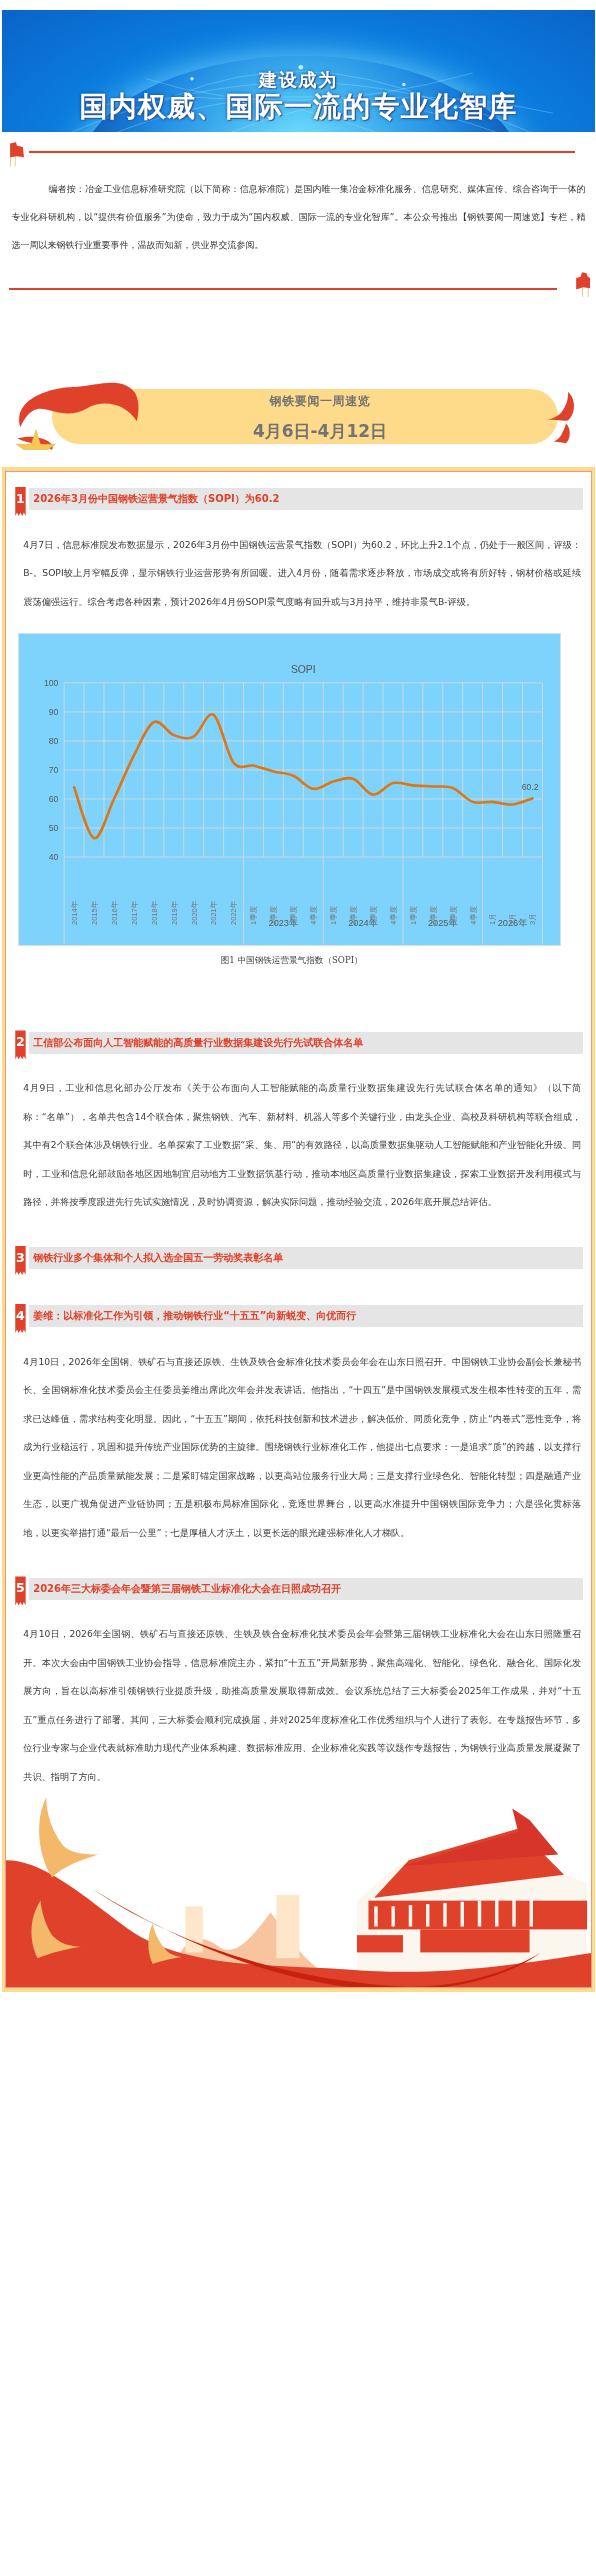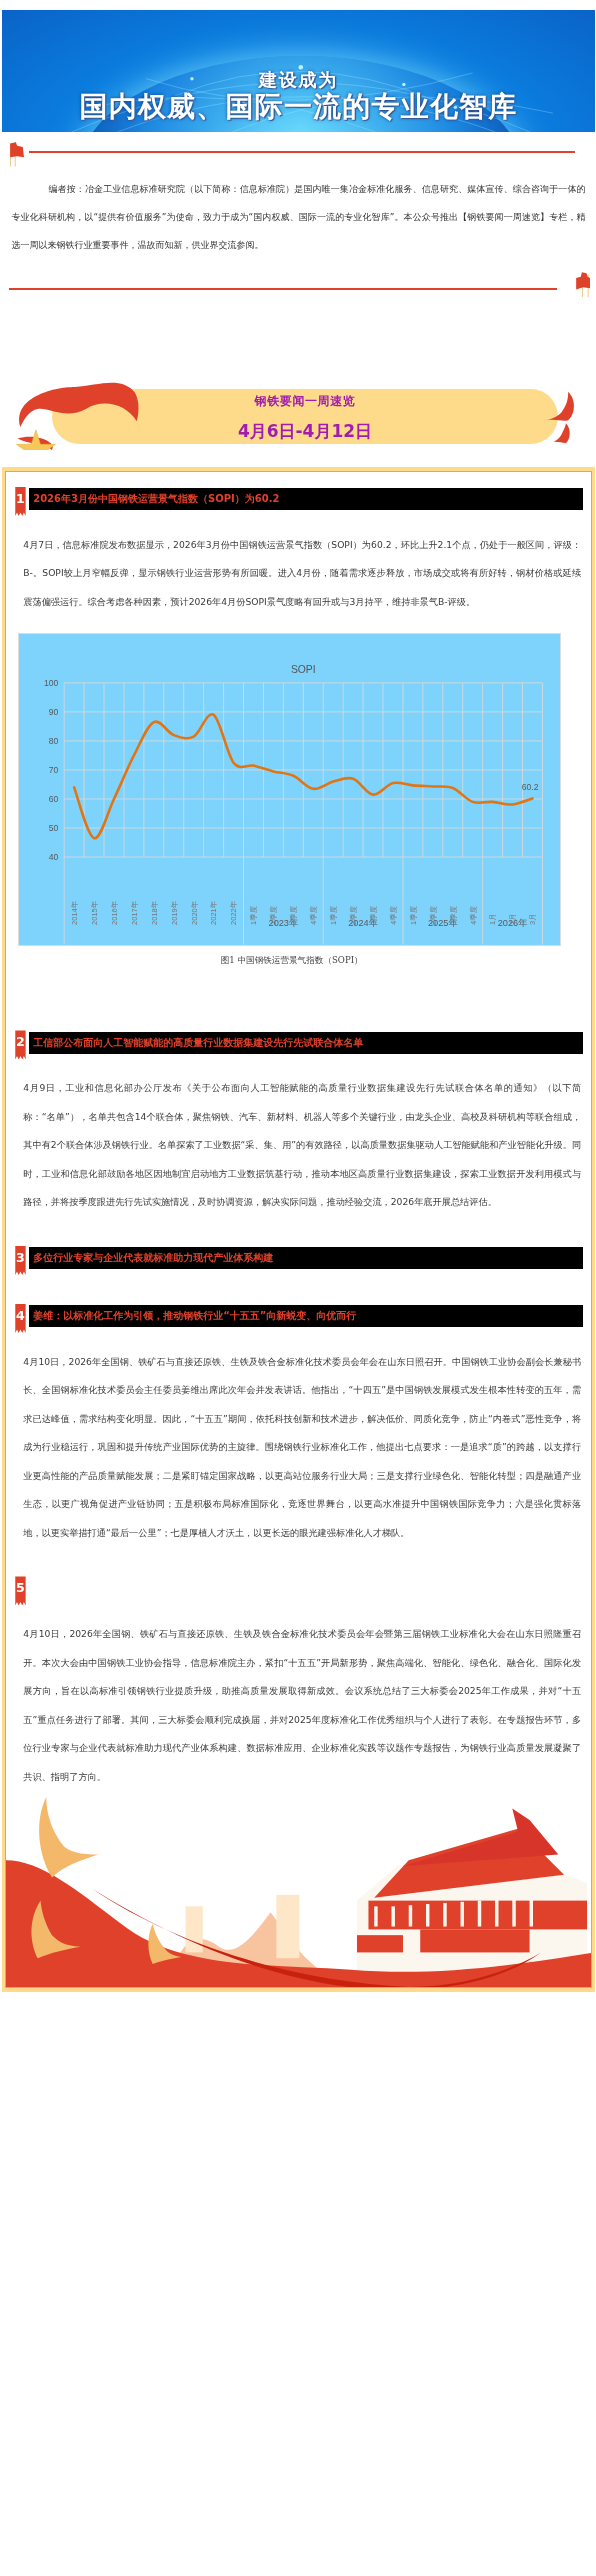--- a/index.html
+++ b/index.html
@@ -31,37 +31,37 @@
 
   .editor-note { padding: 8px 11.5px 0 11.5px; font-size: 9px; line-height: 28px; color: #333; text-align: justify; }
   .editor-note b { font-weight: normal; color: #333; padding-left: 37px; }
 
   
   .section-banner { position: relative; height: 98px; margin-top: 23px; }
   .section-banner .pill {
     position: absolute; left: 52px; top: 60px; width: 506px; height: 55px; border-radius: 28px;
     background: #fddb8a;
   }
-  .section-banner .pill-text { position: absolute; left: 52px; width: 506px; text-align: center; color: #a21caf; font-weight: bold; }
+  .section-banner .pill-text { position: absolute; left: 67px; width: 506px; text-align: center; color: #737373; font-weight: bold; }
   .section-banner .pt1 { top: 64px; font-size: 12px; letter-spacing: 0.6px; }
   .section-banner .pt2 { top: 91px; font-size: 17px; }
 
   
   .card-outer { margin: 40px 0 0 1.7px; width: 593px; background: #fddb8a; padding: 4px 2.9px 3.5px 2.9px; }
   .card { background: #fff; border: 0.6px solid #ec9a7d; padding: 15px 8px 0 8px; }
 
   .item { margin-bottom: 29px; }
   .item-head { position: relative; height: 29px; margin-bottom: 15px; }
   .ribbon {
     position: absolute; left: 1.7px; top: 0; width: 10.4px; height: 29px; background: #e0412a; color: #fff;
     font-weight: bold; font-size: 12.6px; text-align: center; line-height: 23px;
     clip-path: polygon(0 0, 100% 0, 100% 100%, 83% 88%, 67% 100%, 50% 88%, 33% 100%, 17% 88%, 0 100%);
   }
   .item-title {
-    position: absolute; left: 15px; right: 0; top: 1.2px; height: 22px; background: #000000;
+    position: absolute; left: 15px; right: 0; top: 1.2px; height: 22px; background: #e5e5e5;
     color: #e0412a; font-weight: bold; font-size: 10px; line-height: 22px; padding-left: 4.6px; white-space: nowrap; overflow: hidden;
   }
   .item-body { font-size: 9.2px; line-height: 28.5px; color: #3a3a3a; text-align: justify; padding: 0 1.7px; margin-left: 8px; }
 
   
   .chart-wrap { margin: 17px 0 0 4.6px; width: 547px; }
   .chart-box { position: relative; width: 543px; height: 174px; border: 1.2px solid #dddddd; background: #7dd3fc; }
   .chart-caption { text-align: center; font-size: 8.6px; color: #444; margin: 9px 0 0 0; font-family: "DejaVu Serif", "Liberation Serif", serif; }
 
   
@@ -255,35 +255,36 @@
       <div class="item-head">
         <div class="ribbon">2</div>
         <div class="item-title">工信部公布面向人工智能赋能的高质量行业数据集建设先行先试联合体名单</div>
       </div>
       <div class="item-body">4月9日，工业和信息化部办公厅发布《关于公布面向人工智能赋能的高质量行业数据集建设先行先试联合体名单的通知》（以下简称：“名单”），名单共包含14个联合体，聚焦钢铁、汽车、新材料、机器人等多个关键行业，由龙头企业、高校及科研机构等联合组成，其中有2个联合体涉及钢铁行业。名单探索了工业数据“采、集、用”的有效路径，以高质量数据集驱动人工智能赋能和产业智能化升级。同时，工业和信息化部鼓励各地区因地制宜启动地方工业数据筑基行动，推动本地区高质量行业数据集建设，探索工业数据开发利用模式与路径，并将按季度跟进先行先试实施情况，及时协调资源，解决实际问题，推动经验交流，2026年底开展总结评估。</div>
     </div>
 
     <div class="item">
       <div class="item-head">
         <div class="ribbon">3</div>
-        <div class="item-title">多位行业专家与企业代表就标准助力现代产业体系构建</div>
+        <div class="item-title">钢铁行业多个集体和个人拟入选全国五一劳动奖表彰名单</div>
       </div>
     </div>
 
     <div class="item">
       <div class="item-head">
         <div class="ribbon">4</div>
         <div class="item-title">姜维：以标准化工作为引领，推动钢铁行业“十五五”向新蜕变、向优而行</div>
       </div>
       <div class="item-body">4月10日，2026年全国钢、铁矿石与直接还原铁、生铁及铁合金标准化技术委员会年会在山东日照召开。中国钢铁工业协会副会长兼秘书长、全国钢标准化技术委员会主任委员姜维出席此次年会并发表讲话。他指出，“十四五”是中国钢铁发展模式发生根本性转变的五年，需求已达峰值，需求结构变化明显。因此，“十五五”期间，依托科技创新和技术进步，解决低价、同质化竞争，防止“内卷式”恶性竞争，将成为行业稳运行，巩固和提升传统产业国际优势的主旋律。围绕钢铁行业标准化工作，他提出七点要求：一是追求“质”的跨越，以支撑行业更高性能的产品质量赋能发展；二是紧盯锚定国家战略，以更高站位服务行业大局；三是支撑行业绿色化、智能化转型；四是融通产业生态，以更广视角促进产业链协同；五是积极布局标准国际化，竞逐世界舞台，以更高水准提升中国钢铁国际竞争力；六是强化贯标落地，以更实举措打通“最后一公里”；七是厚植人才沃土，以更长远的眼光建强标准化人才梯队。</div>
     </div>
 
     <div class="item" style="margin-bottom:0;">
       <div class="item-head">
         <div class="ribbon">5</div>
+        <div class="item-title">2026年三大标委会年会暨第三届钢铁工业标准化大会在日照成功召开</div>
       </div>
       <div class="item-body">4月10日，2026年全国钢、铁矿石与直接还原铁、生铁及铁合金标准化技术委员会年会暨第三届钢铁工业标准化大会在山东日照隆重召开。本次大会由中国钢铁工业协会指导，信息标准院主办，紧扣“十五五”开局新形势，聚焦高端化、智能化、绿色化、融合化、国际化发展方向，旨在以高标准引领钢铁行业提质升级，助推高质量发展取得新成效。会议系统总结了三大标委会2025年工作成果，并对“十五五”重点任务进行了部署。其间，三大标委会顺利完成换届，并对2025年度标准化工作优秀组织与个人进行了表彰。在专题报告环节，多位行业专家与企业代表就标准助力现代产业体系构建、数据标准应用、企业标准化实践等议题作专题报告，为钢铁行业高质量发展凝聚了共识、指明了方向。</div>
     </div>
 
     <div class="footer-art">
       <svg width="588" height="190" viewBox="0 0 1022 330">
 
         <path d="M280 330 C 300 250, 330 230, 370 260 C 400 280, 430 240, 460 200 C 490 240, 520 300, 600 330 Z" fill="#f8c4a0"></path>
         <rect x="312" y="190" width="30" height="80" fill="#fde7c8"></rect>
         <rect x="470" y="170" width="40" height="110" fill="#fde7c8"></rect>

